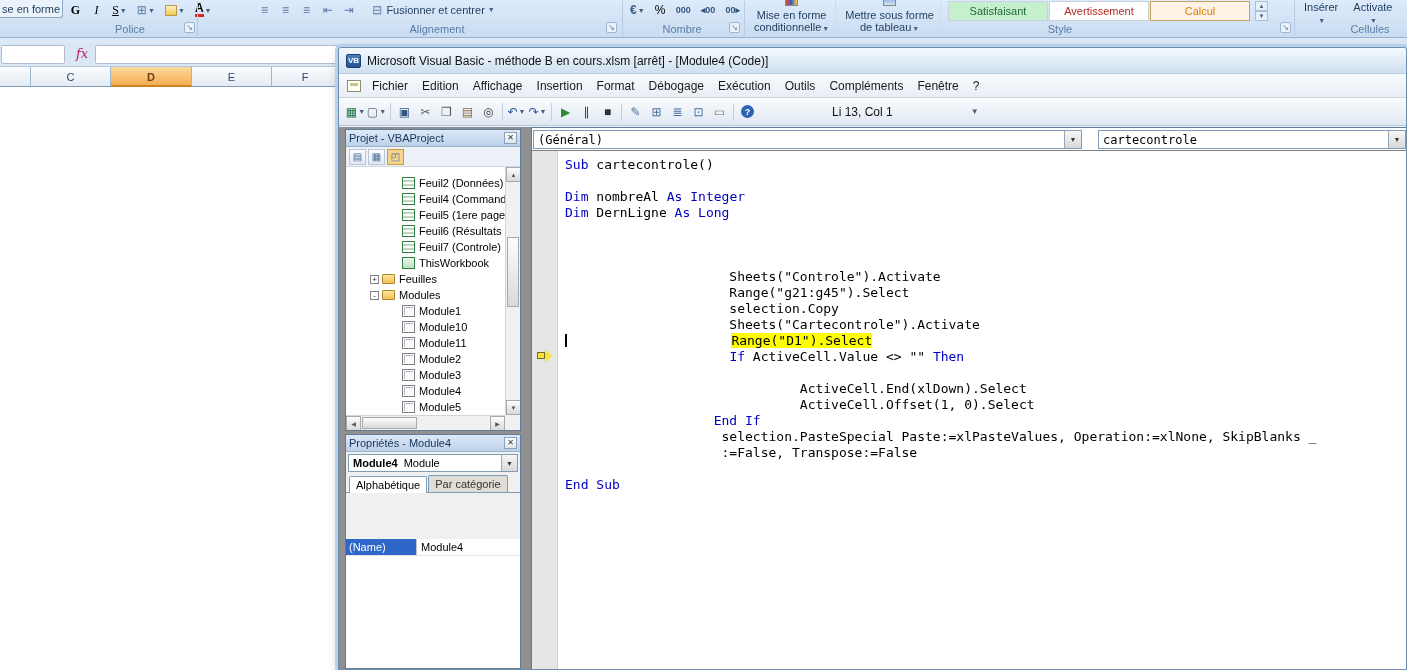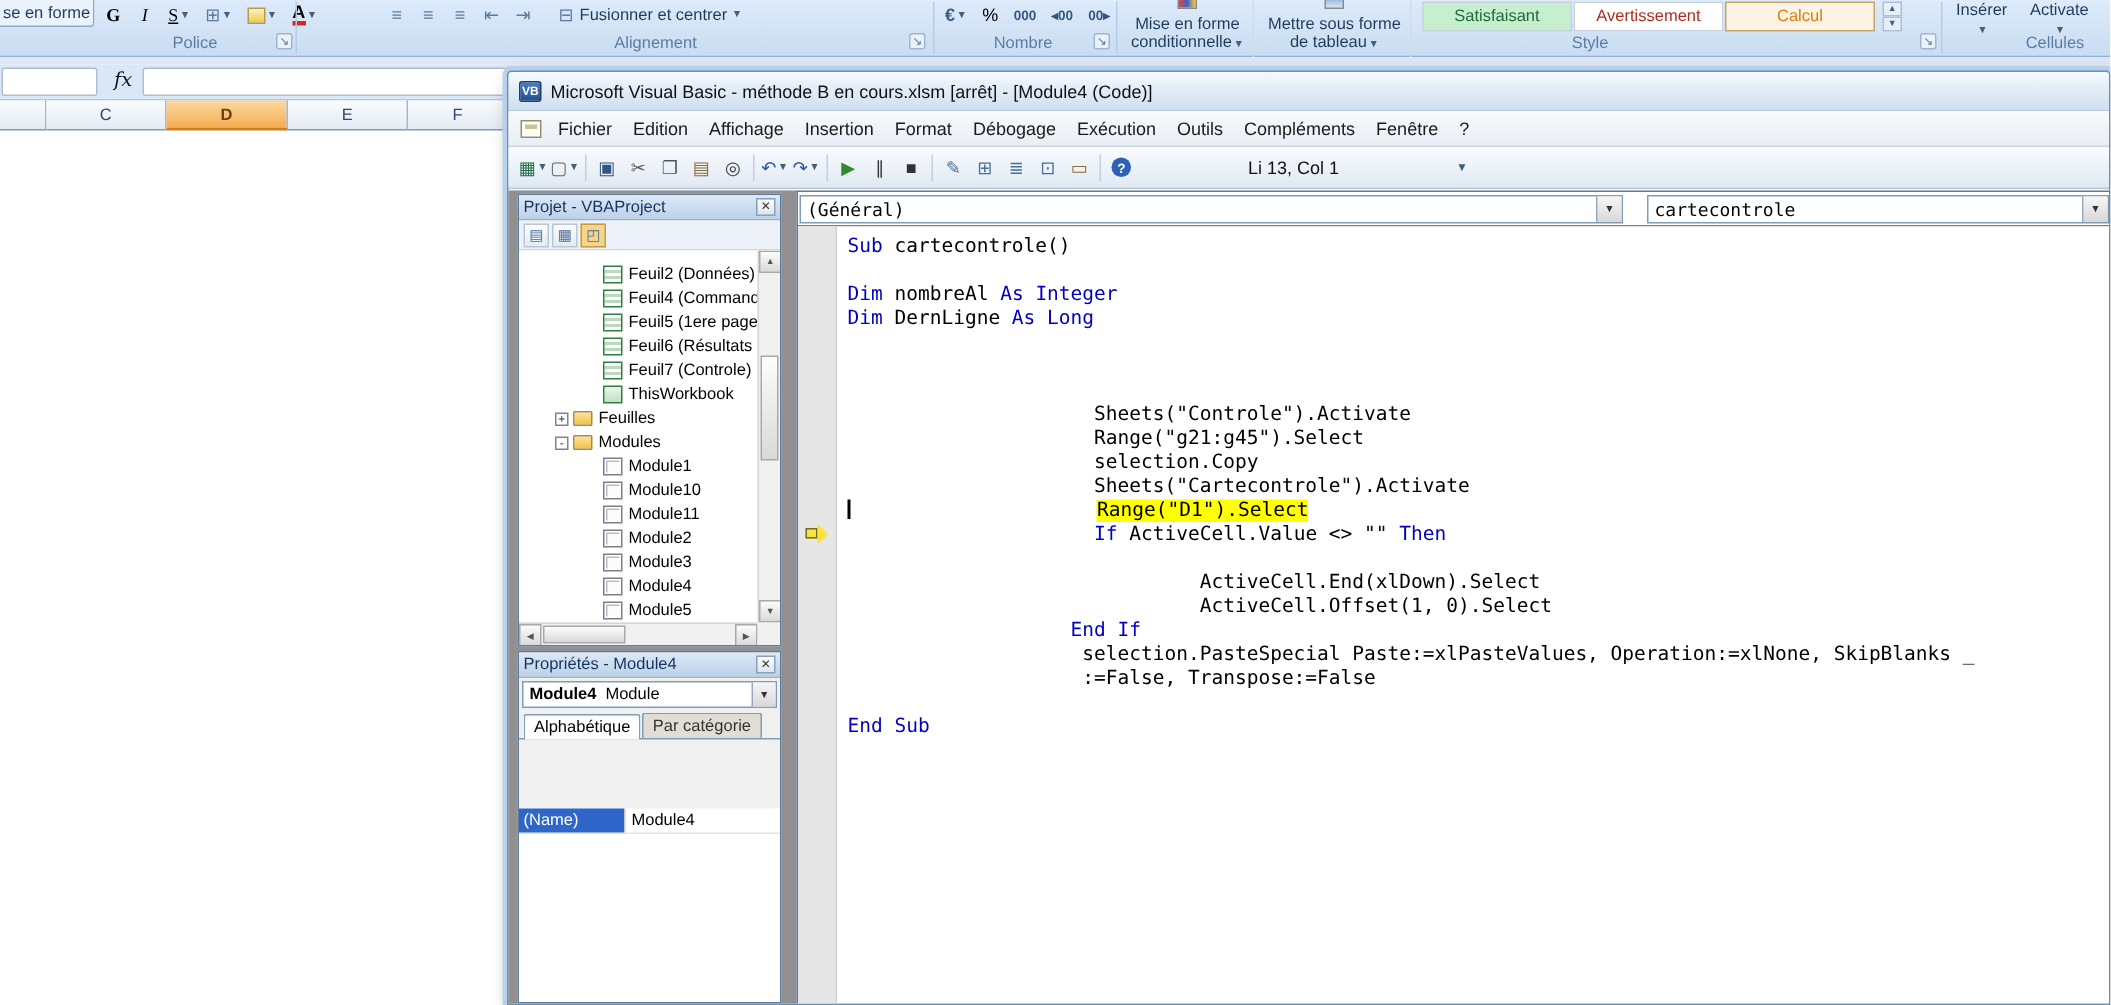--- a/index.html
+++ b/index.html
@@ -41,21 +41,21 @@
     display:flex;align-items:center;justify-content:center;}
   .cells-grp{position:absolute;left:1298px;top:0;text-align:center;}
   .cells-btn{display:inline-block;font-size:11px;color:#1f3c5c;padding:1px 6px;text-align:center;}
   .topleft-partial{position:absolute;left:0;top:0;width:63px;height:18px;border:1px solid #8ea8c6;border-top:none;border-left:none;
     background:#eaf2fb;border-radius:0 0 3px 0;font-size:11px;color:#1f3c5c;display:flex;align-items:center;justify-content:center;}
 
   
   .fstrip{position:absolute;left:0;top:38px;width:1407px;height:5px;background:#dde9f6;}
   .fbar{position:absolute;left:0;top:43px;width:1407px;height:24px;background:#d9e7f6;border-bottom:1px solid #b6c8dc;}
   .namebox{position:absolute;left:1px;top:2px;width:64px;height:19px;background:#fff;border:1px solid #b1bdcc;border-radius:2px;}
-  .fx{position:absolute;left:76px;top:3px;font-family:"DejaVu Serif",serif;font-style:italic;font-size:13px;color:#0f172a;}
+  .fx{position:absolute;left:76px;top:3px;font-family:"DejaVu Serif",serif;font-style:italic;font-size:13px;color:#be185d;}
   .ffield{position:absolute;left:95px;top:2px;width:243px;height:19px;background:#fff;border:1px solid #b1bdcc;border-radius:2px;}
   .colheads{position:absolute;left:0;top:67px;width:338px;height:20px;display:flex;}
   .ch{height:20px;border-right:1px solid #9eb6ce;border-bottom:1px solid #7f9cb8;
     background:linear-gradient(#fafcfe,#e4ebf3);text-align:center;line-height:20px;font-size:11px;color:#2e4a6b;}
   .ch.sel{background:linear-gradient(#fcd9a0,#f5ae52);color:#6b3f10;border-bottom:2px solid #d07f1f;font-weight:bold;}
   .grid{position:absolute;left:0;top:87px;width:338px;height:583px;background:#fff;
     background-image:repeating-linear-gradient(to bottom,transparent 0 18px,#d4dce8 18px 19px);}
   .vline{position:absolute;top:0;bottom:0;width:1px;background:#d4dce8;}
   .cell-text{position:absolute;left:114px;top:62px;font-size:11px;}
   .selcell{position:absolute;left:110px;top:79px;width:83px;height:23px;border:2px solid #000;background:#fff;}

